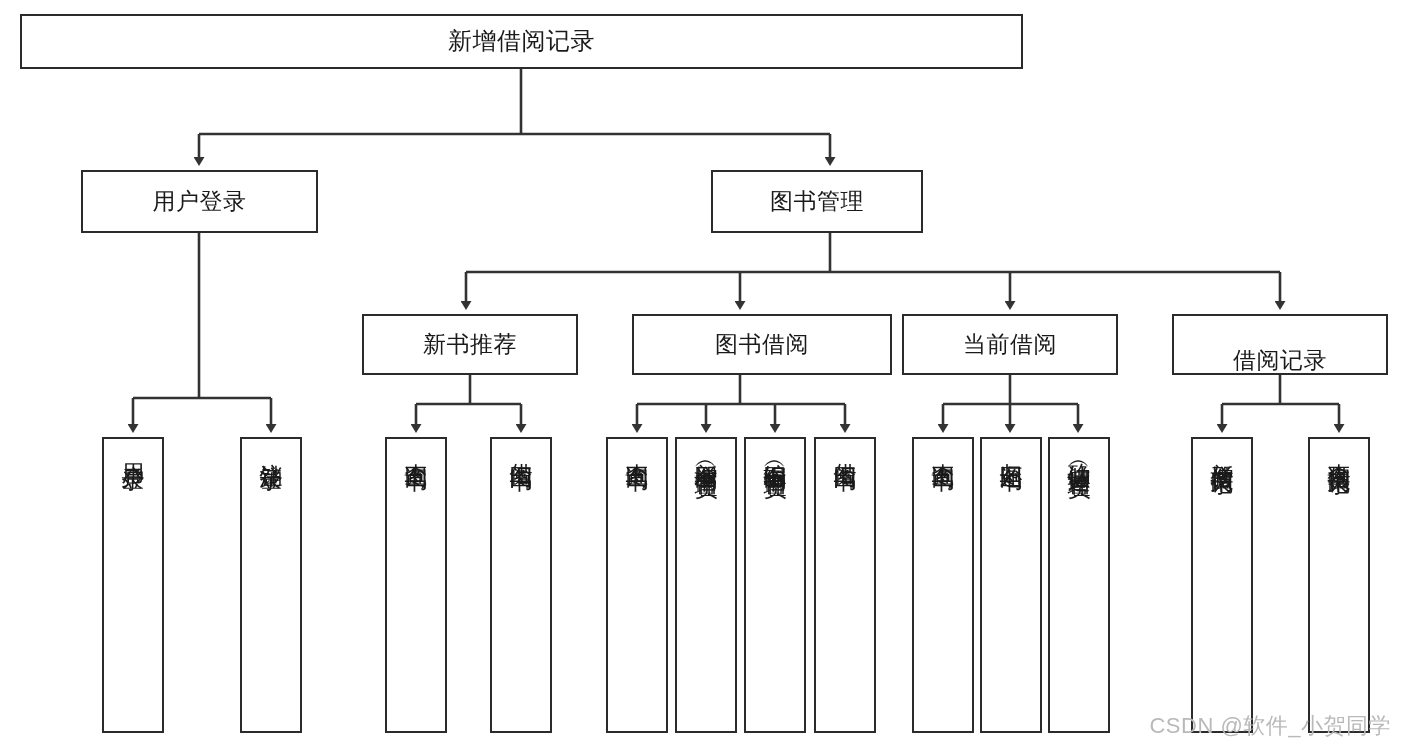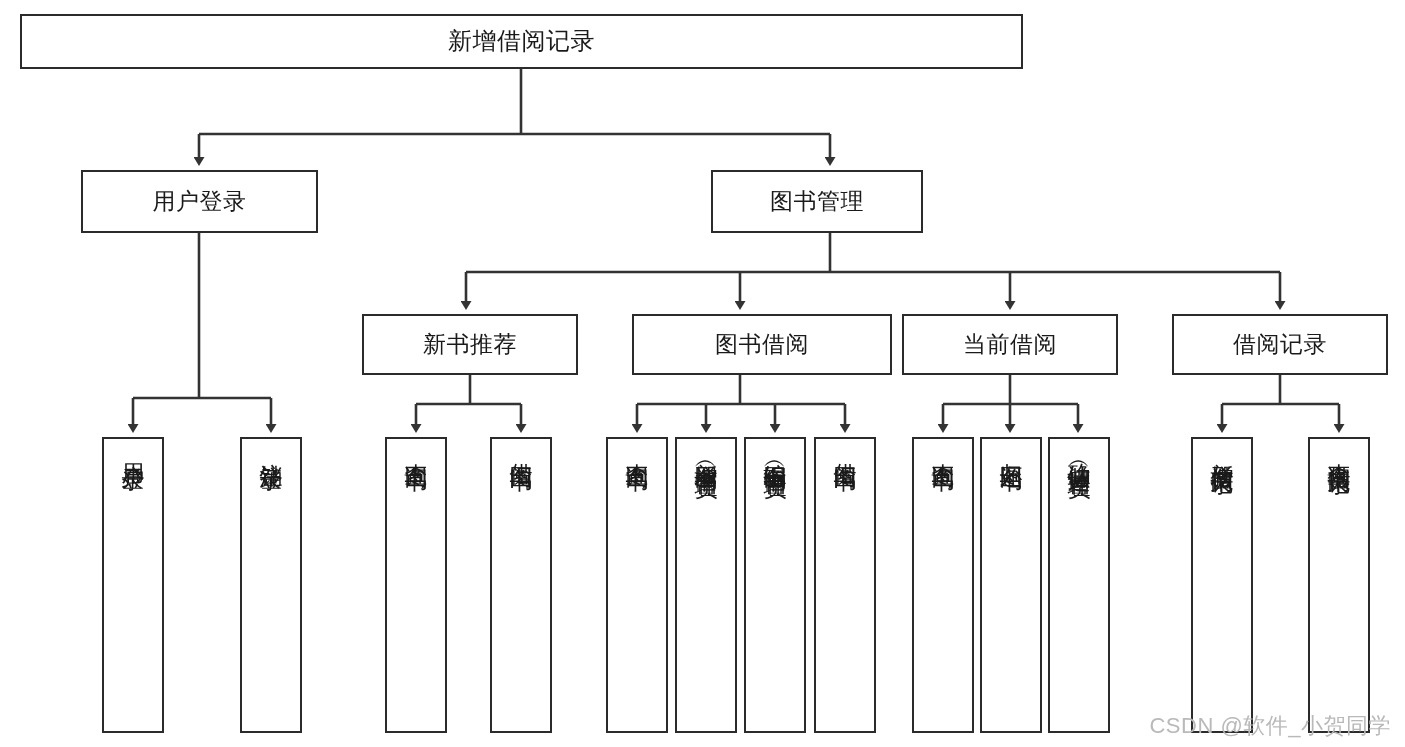--- a/index.html
+++ b/index.html
@@ -142,21 +142,21 @@
 
   <div class="node horiz" style="left:362px; top:314px; width:216px; height:61px;">
     <span class="label">新书推荐</span>
   </div>
   <div class="node horiz" style="left:632px; top:314px; width:260px; height:61px;">
     <span class="label">图书借阅</span>
   </div>
   <div class="node horiz" style="left:902px; top:314px; width:216px; height:61px;">
     <span class="label">当前借阅</span>
   </div>
-  <div class="node horiz" style="left:1172px; top:314px; width:216px; height:61px;">
+  <div class="node horiz" style="left:1172px; top:314px; width:216px; height:61px;align-items:flex-end;">
     <span class="label">借阅记录</span>
   </div>
 
   <div class="node vert" style="left:102px; top:437px; width:62px; height:296px;">
     <span class="label">用户登录</span>
   </div>
   <div class="node vert" style="left:240px; top:437px; width:62px; height:296px;">
     <span class="label">注销登录</span>
   </div>
 

